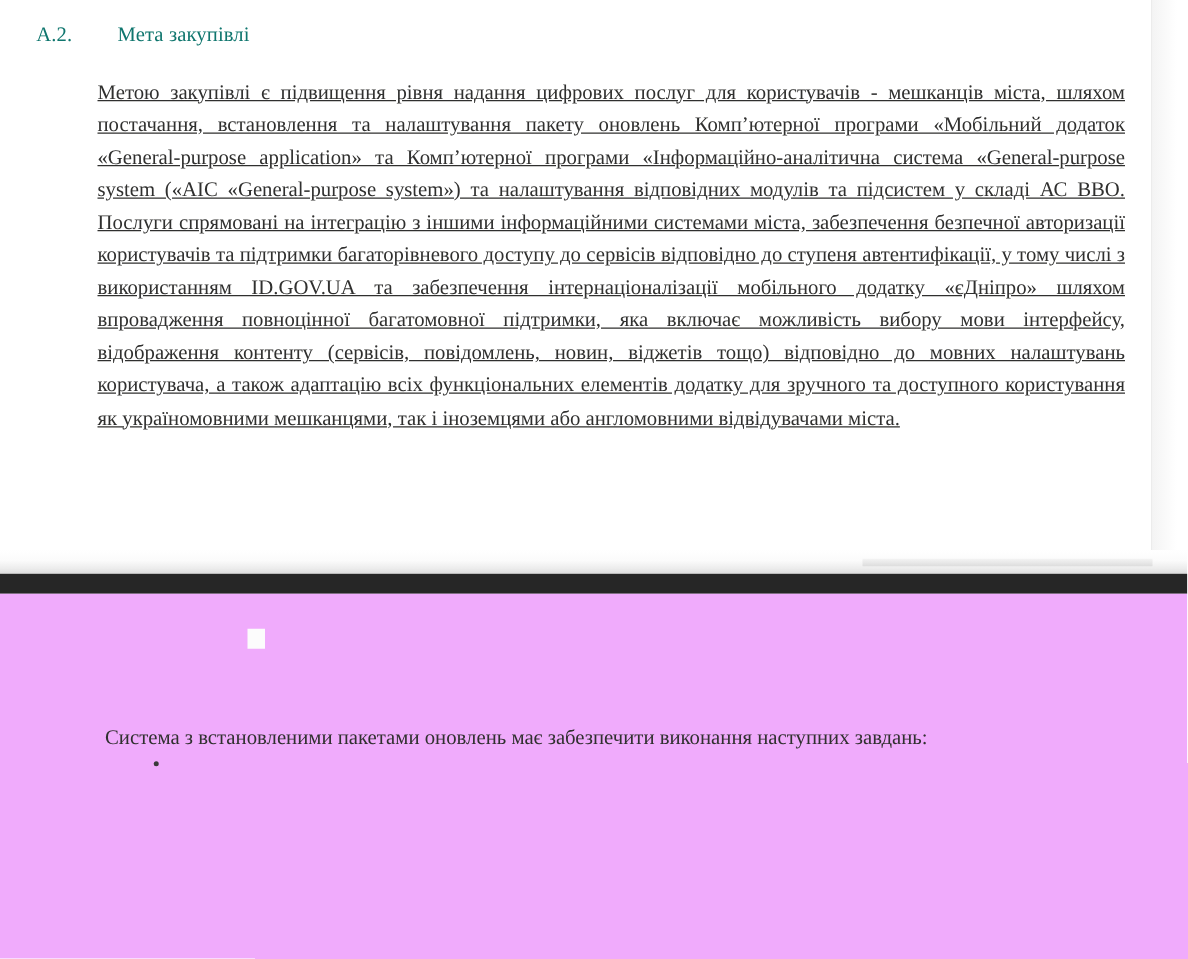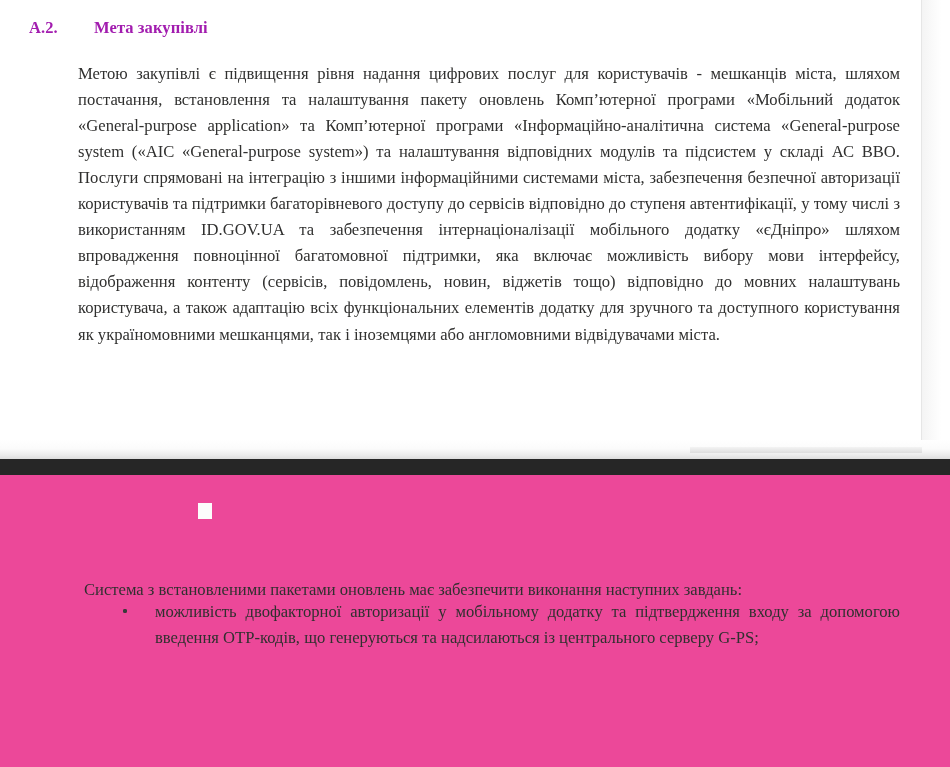--- a/index.html
+++ b/index.html
@@ -66,23 +66,23 @@
     opacity: .85;
   }
 
   
   .heading {
     position: absolute;
     left: 29px;
     top: 4px;
     width: 500px;
     font-size: 16.5px;
-    font-weight: bold;
+    font-weight: normal;
     letter-spacing: .1px;
-    color: #a21caf;
+    color: #0f766e;
     white-space: nowrap;
   }
   .heading .h-num {
     display: inline-block;
     width: 65px;
   }
   .heading .h-text {
     display: inline-block;
   }
 
@@ -91,40 +91,41 @@
     position: absolute;
     left: 78px;
     top: 44px;
     width: 822px;
     font-size: 16.6px;
     line-height: 26.1px;
     text-align: justify;
     text-align-last: left;
     color: #30302f;
     hyphens: none;
+    text-decoration: underline;
   }
 
   
   .page-break-band {
     position: absolute;
     left: 0;
     top: 459px;
     width: 950px;
     height: 16px;
     background: #262626;
   }
 
   
   .page-lower {
     position: absolute;
     left: 0;
     top: 475px;
     width: 950px;
     height: 292px;
-    background: #ec4899;
+    background: #f0abfc;
     overflow: hidden;
   }
   .ghost-artifact {
     position: absolute;
     left: 198px;
     top: 28px;
     width: 14px;
     height: 16px;
     background: #fcfcfc;
   }
@@ -192,20 +193,16 @@
   <div class="page-lower">
 
     <div class="ghost-artifact"></div>
 
     <p class="lead-line">Система з встановленими пакетами оновлень має забезпечити виконання наступних завдань:</p>
 
     <ul class="bullet-list">
       <li>
         <span class="dot"></span>
       </li>
-      <li>
-        <span class="dot"></span>
-        <span>можливість двофакторної авторизації у мобільному додатку та підтвердження входу за допомогою введення ОТР-кодів, що генеруються та надсилаються із центрального серверу G-PS;</span>
-      </li>
     </ul>
   </div>
 
 </div>
 
 </body></html>

